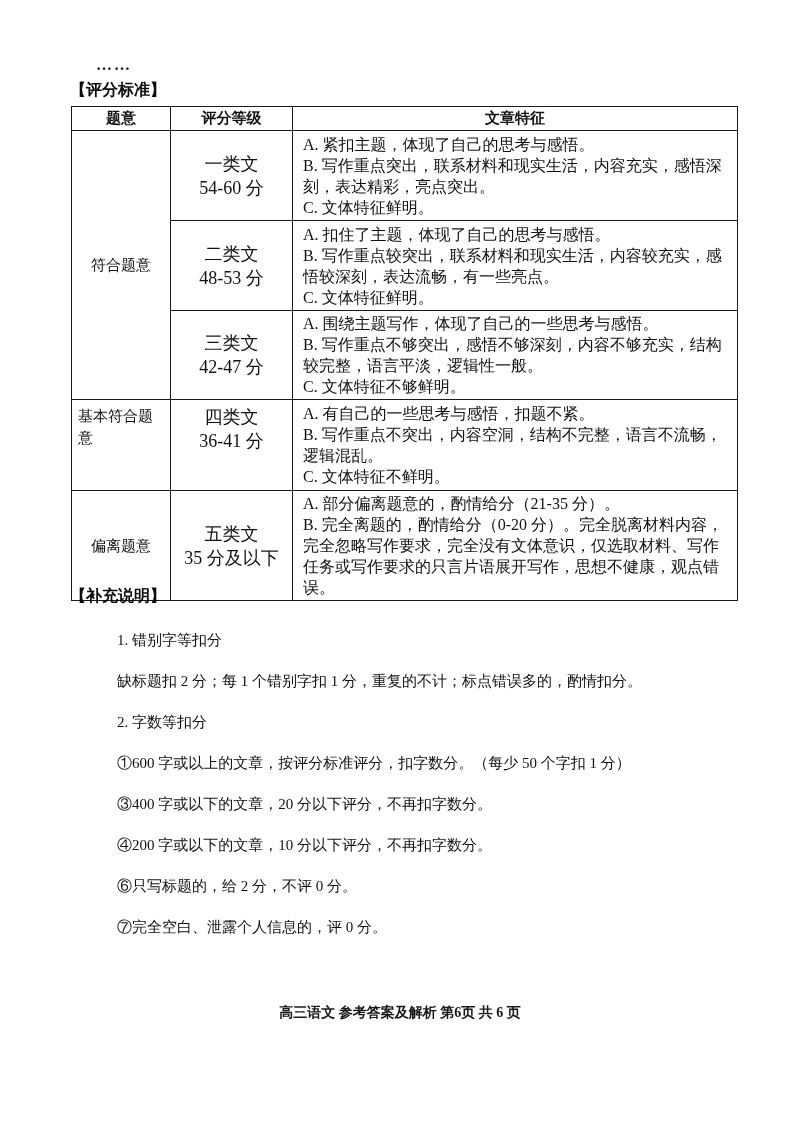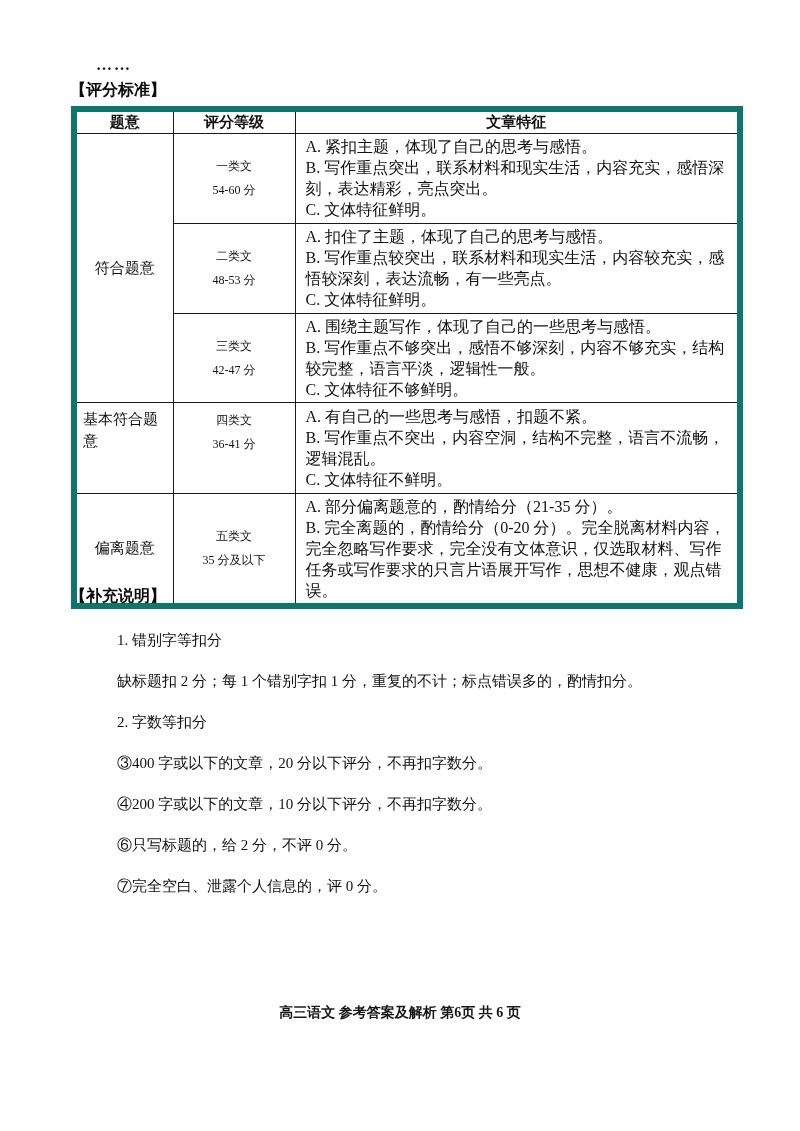--- a/index.html
+++ b/index.html
@@ -32,21 +32,21 @@
   .heading-scoring { top: 80px; }
   .heading-notes  { top: 586px; }
 
   table.rubric {
     position: absolute;
     left: 71px;
     top: 106px;
     width: 666px;
     border-collapse: collapse;
     table-layout: fixed;
-    border: 6px solid #0f766e;
+    border: 1px solid #0f766e;
   }
   table.rubric th, table.rubric td {
     border: 1px solid #1a1a1a;
   }
   table.rubric th {
     height: 24px;
     font-size: 15px;
     font-weight: bold;
     text-align: center;
     vertical-align: middle;
@@ -57,21 +57,21 @@
 
   td.topic {
     font-size: 15px;
     text-align: center;
     vertical-align: middle;
     padding: 2px 6px;
     line-height: 22px;
   }
   td.topic.wrap-left { text-align: left; vertical-align: top; padding-top: 5px; }
   td.grade {
-    font-size: 12px;
+    font-size: 18px;
     text-align: center;
     vertical-align: middle;
     line-height: 24px;
   }
   td.grade.top-align { vertical-align: top; padding-top: 5px; }
   td.features {
     font-size: 16px;
     vertical-align: middle;
     padding: 2px 8px 2px 10px;
     line-height: 21px;
@@ -187,20 +187,21 @@
       </tr>
     </tbody>
   </table>
 
   <div class="sec-heading heading-notes">【补充说明】</div>
 
   <div class="notes">
     <p>1. 错别字等扣分</p>
     <p>缺标题扣 2 分；每 1 个错别字扣 1 分，重复的不计；标点错误多的，酌情扣分。</p>
     <p>2. 字数等扣分</p>
+    <p>①600 字或以上的文章，按评分标准评分，扣字数分。（每少 50 个字扣 1 分）</p>
     <p>③400 字或以下的文章，20 分以下评分，不再扣字数分。</p>
     <p>④200 字或以下的文章，10 分以下评分，不再扣字数分。</p>
     <p>⑥只写标题的，给 2 分，不评 0 分。</p>
     <p>⑦完全空白、泄露个人信息的，评 0 分。</p>
   </div>
 
   <div class="footer">高三语文 参考答案及解析 第6页 共 6 页</div>
 
 </div>
 

